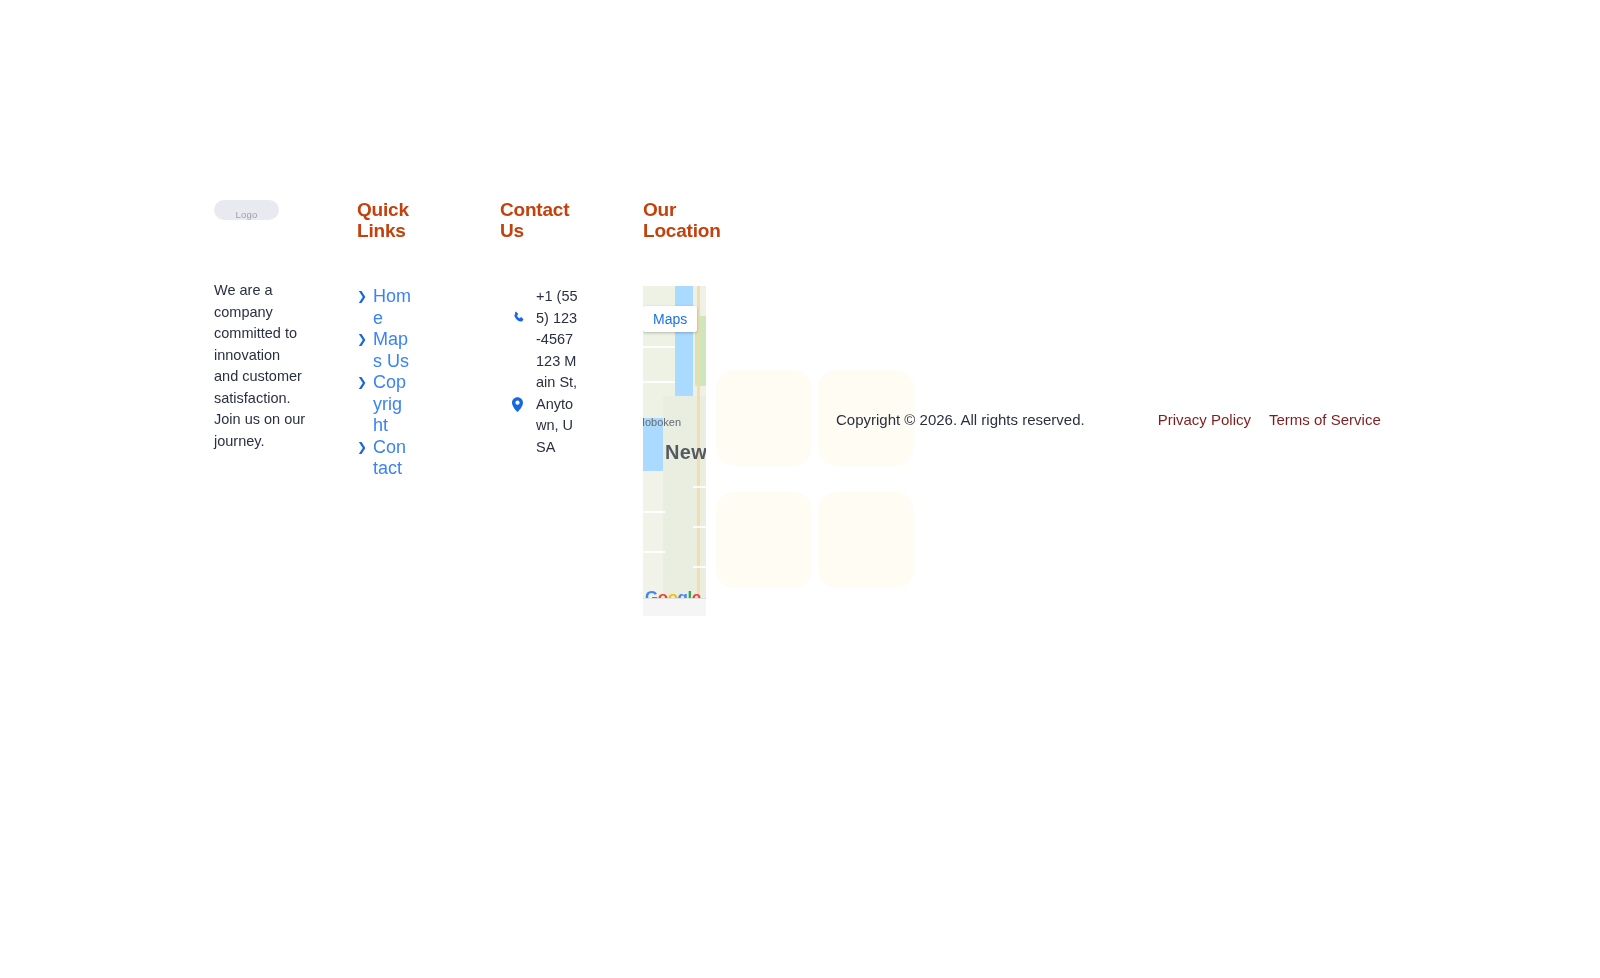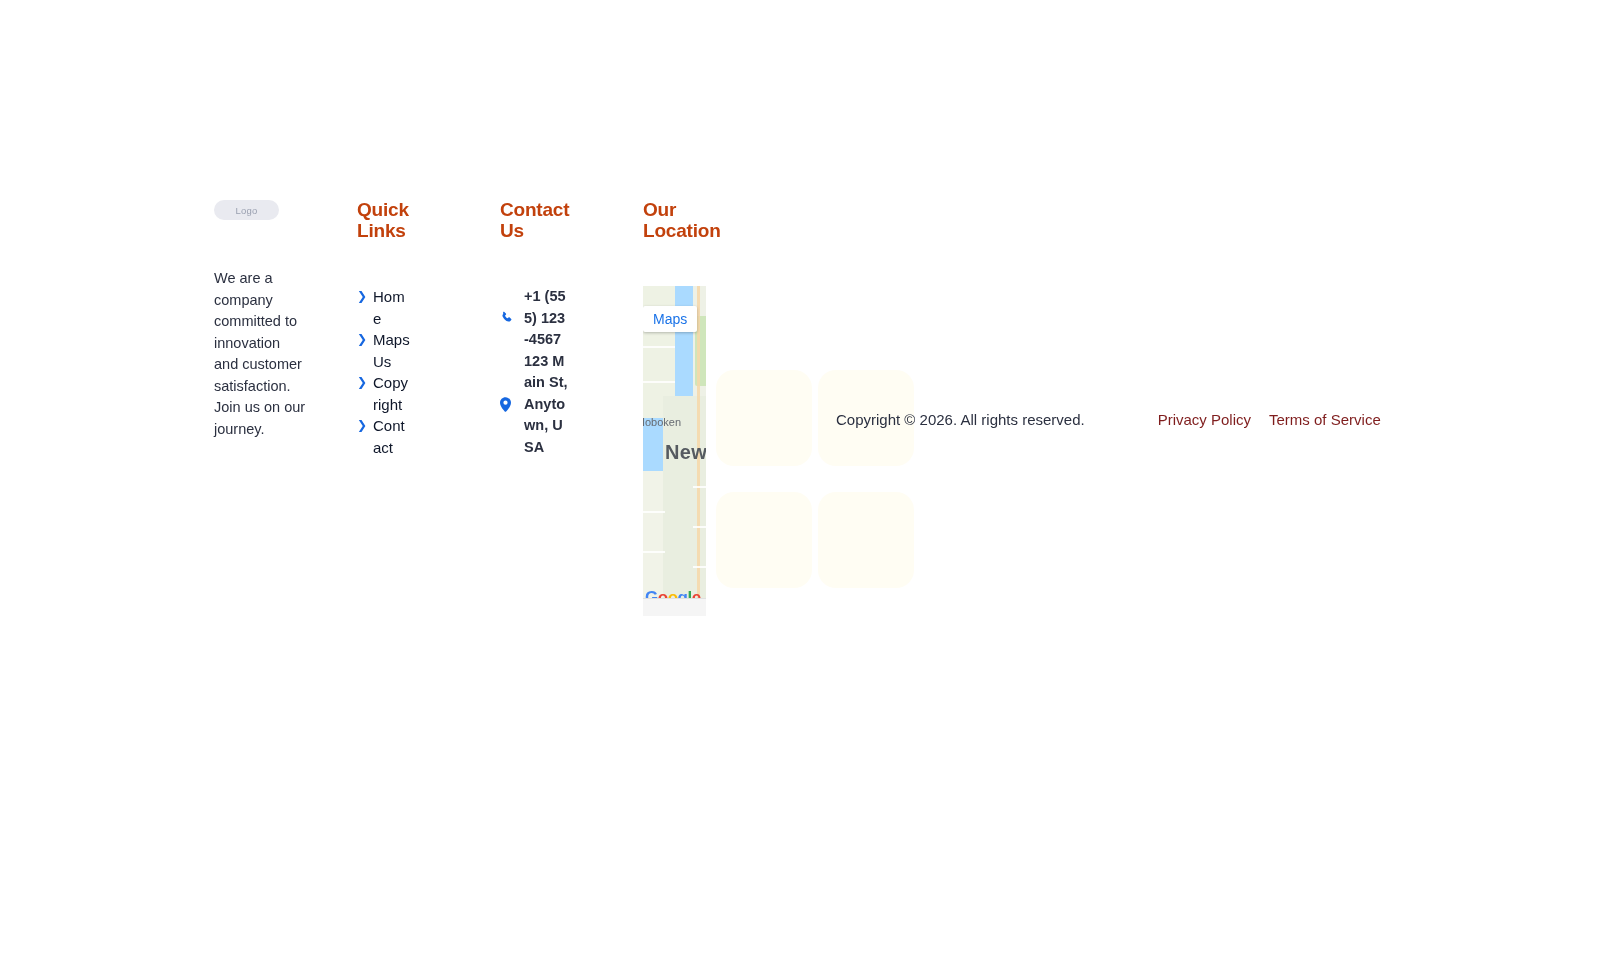--- a/index.html
+++ b/index.html
@@ -32,23 +32,23 @@
   }
 
   
   .col-brand { width: 143px; flex: 0 0 143px; }
   .logo-pill {
     width: 65px;
     height: 20px;
     border-radius: 10px;
     background: #e9eaf0;
     display: flex;
-    align-items: center;
+    align-items: flex-end;
     justify-content: center;
-    margin-bottom: 48px;
+    margin-bottom: 60px;
   }
   .logo-pill span {
     font-size: 9.5px;
     color: #9aa0b0;
     letter-spacing: .2px;
   }
   .brand-desc {
     font-size: 14.5px;
     line-height: 21.5px;
     color: #2b3040;
@@ -77,33 +77,33 @@
   .chev {
     color: #1667e0;
     font-size: 12px;
     line-height: 21.5px;
     width: 16px;
     flex: 0 0 16px;
     text-align: left;
     padding-top: 0px;
   }
   .link-text {
-    font-size: 15px;
-    line-height: 21.5px;
-    color: #0f172a;
+    font-size: 18px;
+    line-height: 21.5px;
+    color: #3b82f6;
     width: 38px;
     word-break: break-all;
     text-decoration: none;
     display: block;
   }
 
   
   .col-contact { width: 143px; flex: 0 0 143px; }
   .col-contact .col-title { width: 78px; }
-  .contact-list { list-style: none; margin: 0; padding: 0; font-weight: bold; }
+  .contact-list { list-style: none; margin: 12px; padding: 0; }
   .contact-item {
     display: flex;
     align-items: center;
     margin-bottom: 0px;
   }
   .c-icon {
     width: 24px;
     flex: 0 0 24px;
     color: #1667e0;
     font-size: 13px;

